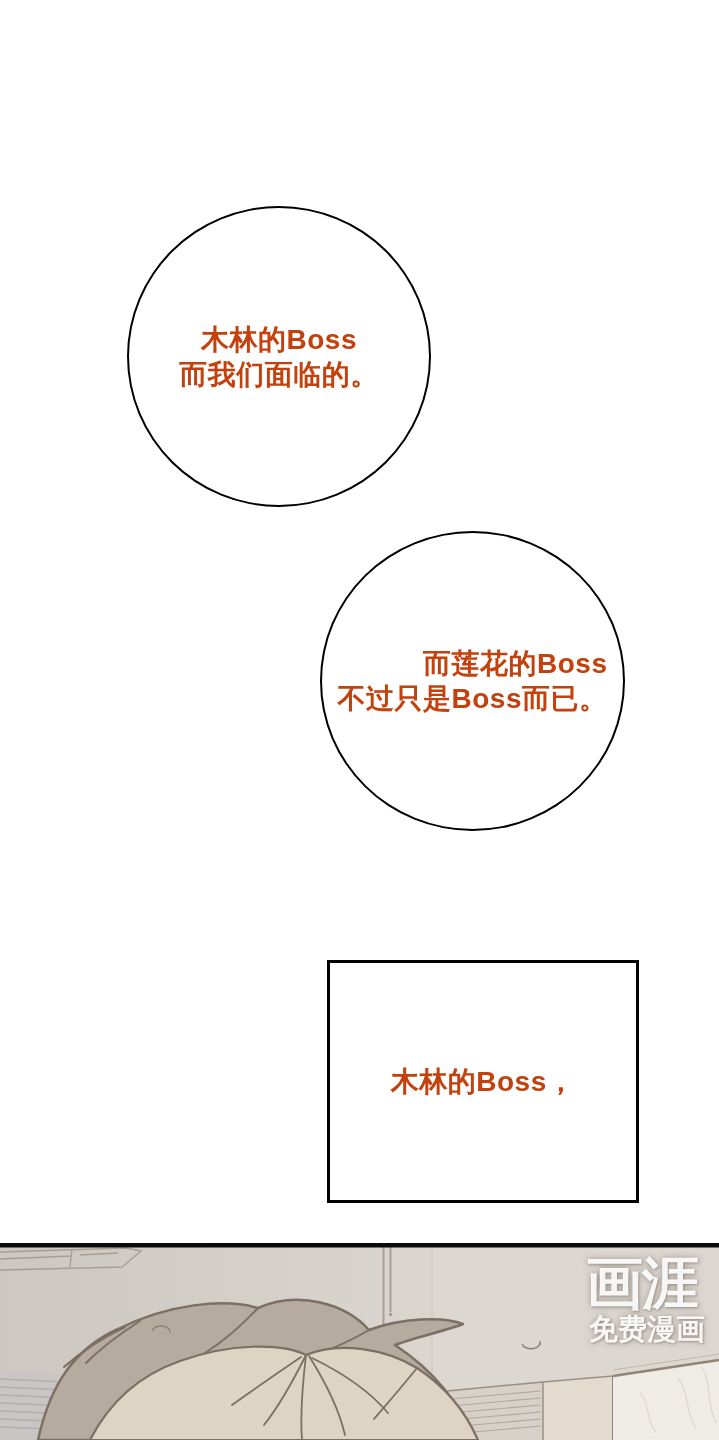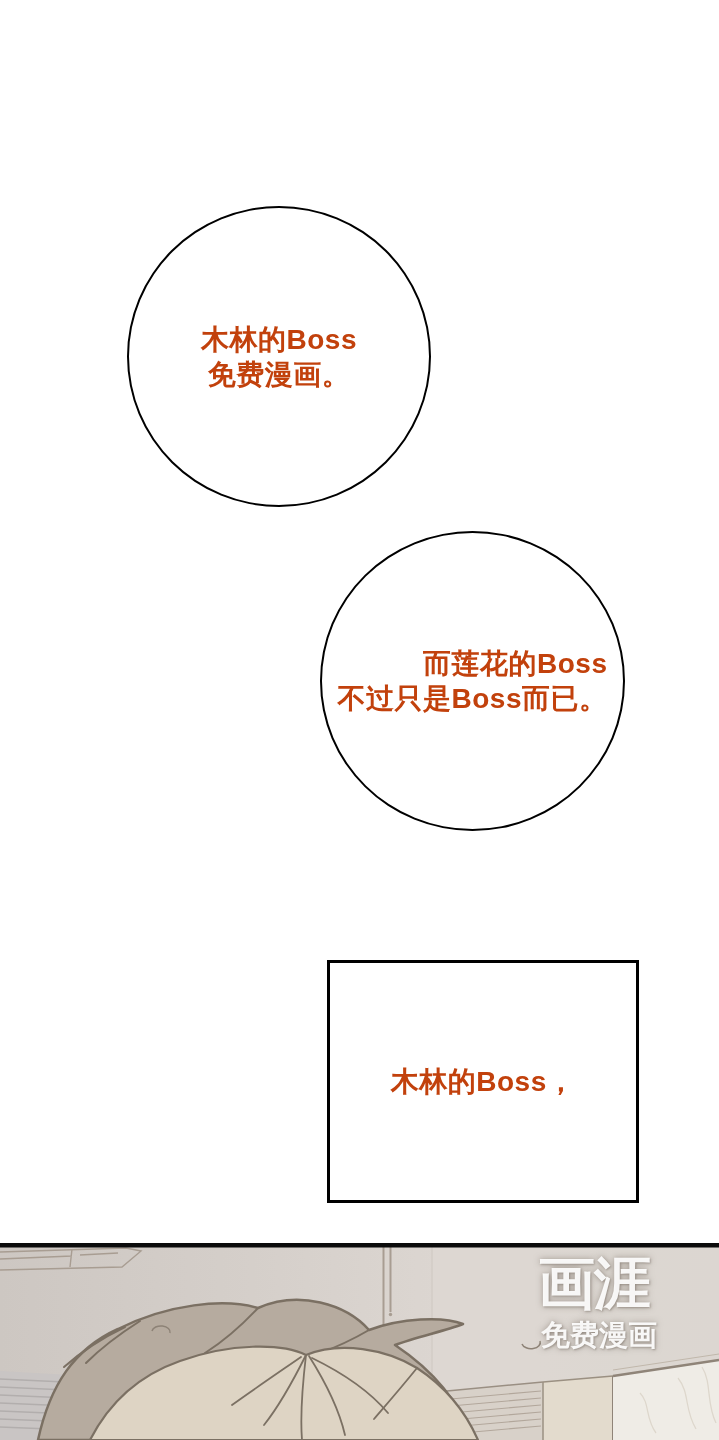--- a/index.html
+++ b/index.html
@@ -33,37 +33,38 @@
     position:absolute;left:0;top:1243px;width:719px;height:197px;
   }
   #panel svg{display:block;}
 
   .watermark{
     position:absolute;
     color:rgba(255,255,255,0.92);
     text-shadow:0 0 6px rgba(130,120,110,0.65),1px 1px 2px rgba(120,110,100,0.5);
     pointer-events:none;
     white-space:nowrap;
+    margin-left:48px;
   }
   #wm-logo{
     left:538px;top:12px;
     font-size:57px;font-weight:900;letter-spacing:-1px;line-height:1;
   }
   #wm-tagline{
-    left:541px;top:78px;
+    left:541px;top:72px;
     font-size:29px;font-weight:700;letter-spacing:0;line-height:1;
   }
 </style>
 </head>
 <body>
 
 <div class="bubble circle" id="bubble-1">
   <div>
     <span class="line">木林的Boss</span>
-    <span class="line">免费漫画。</span>
+    <span class="line">而我们面临的。</span>
   </div>
 </div>
 
 <div class="bubble circle" id="bubble-2">
   <div>
     <span class="line">而莲花的Boss</span>
     <span class="line">不过只是Boss而已。</span>
   </div>
 </div>
 

